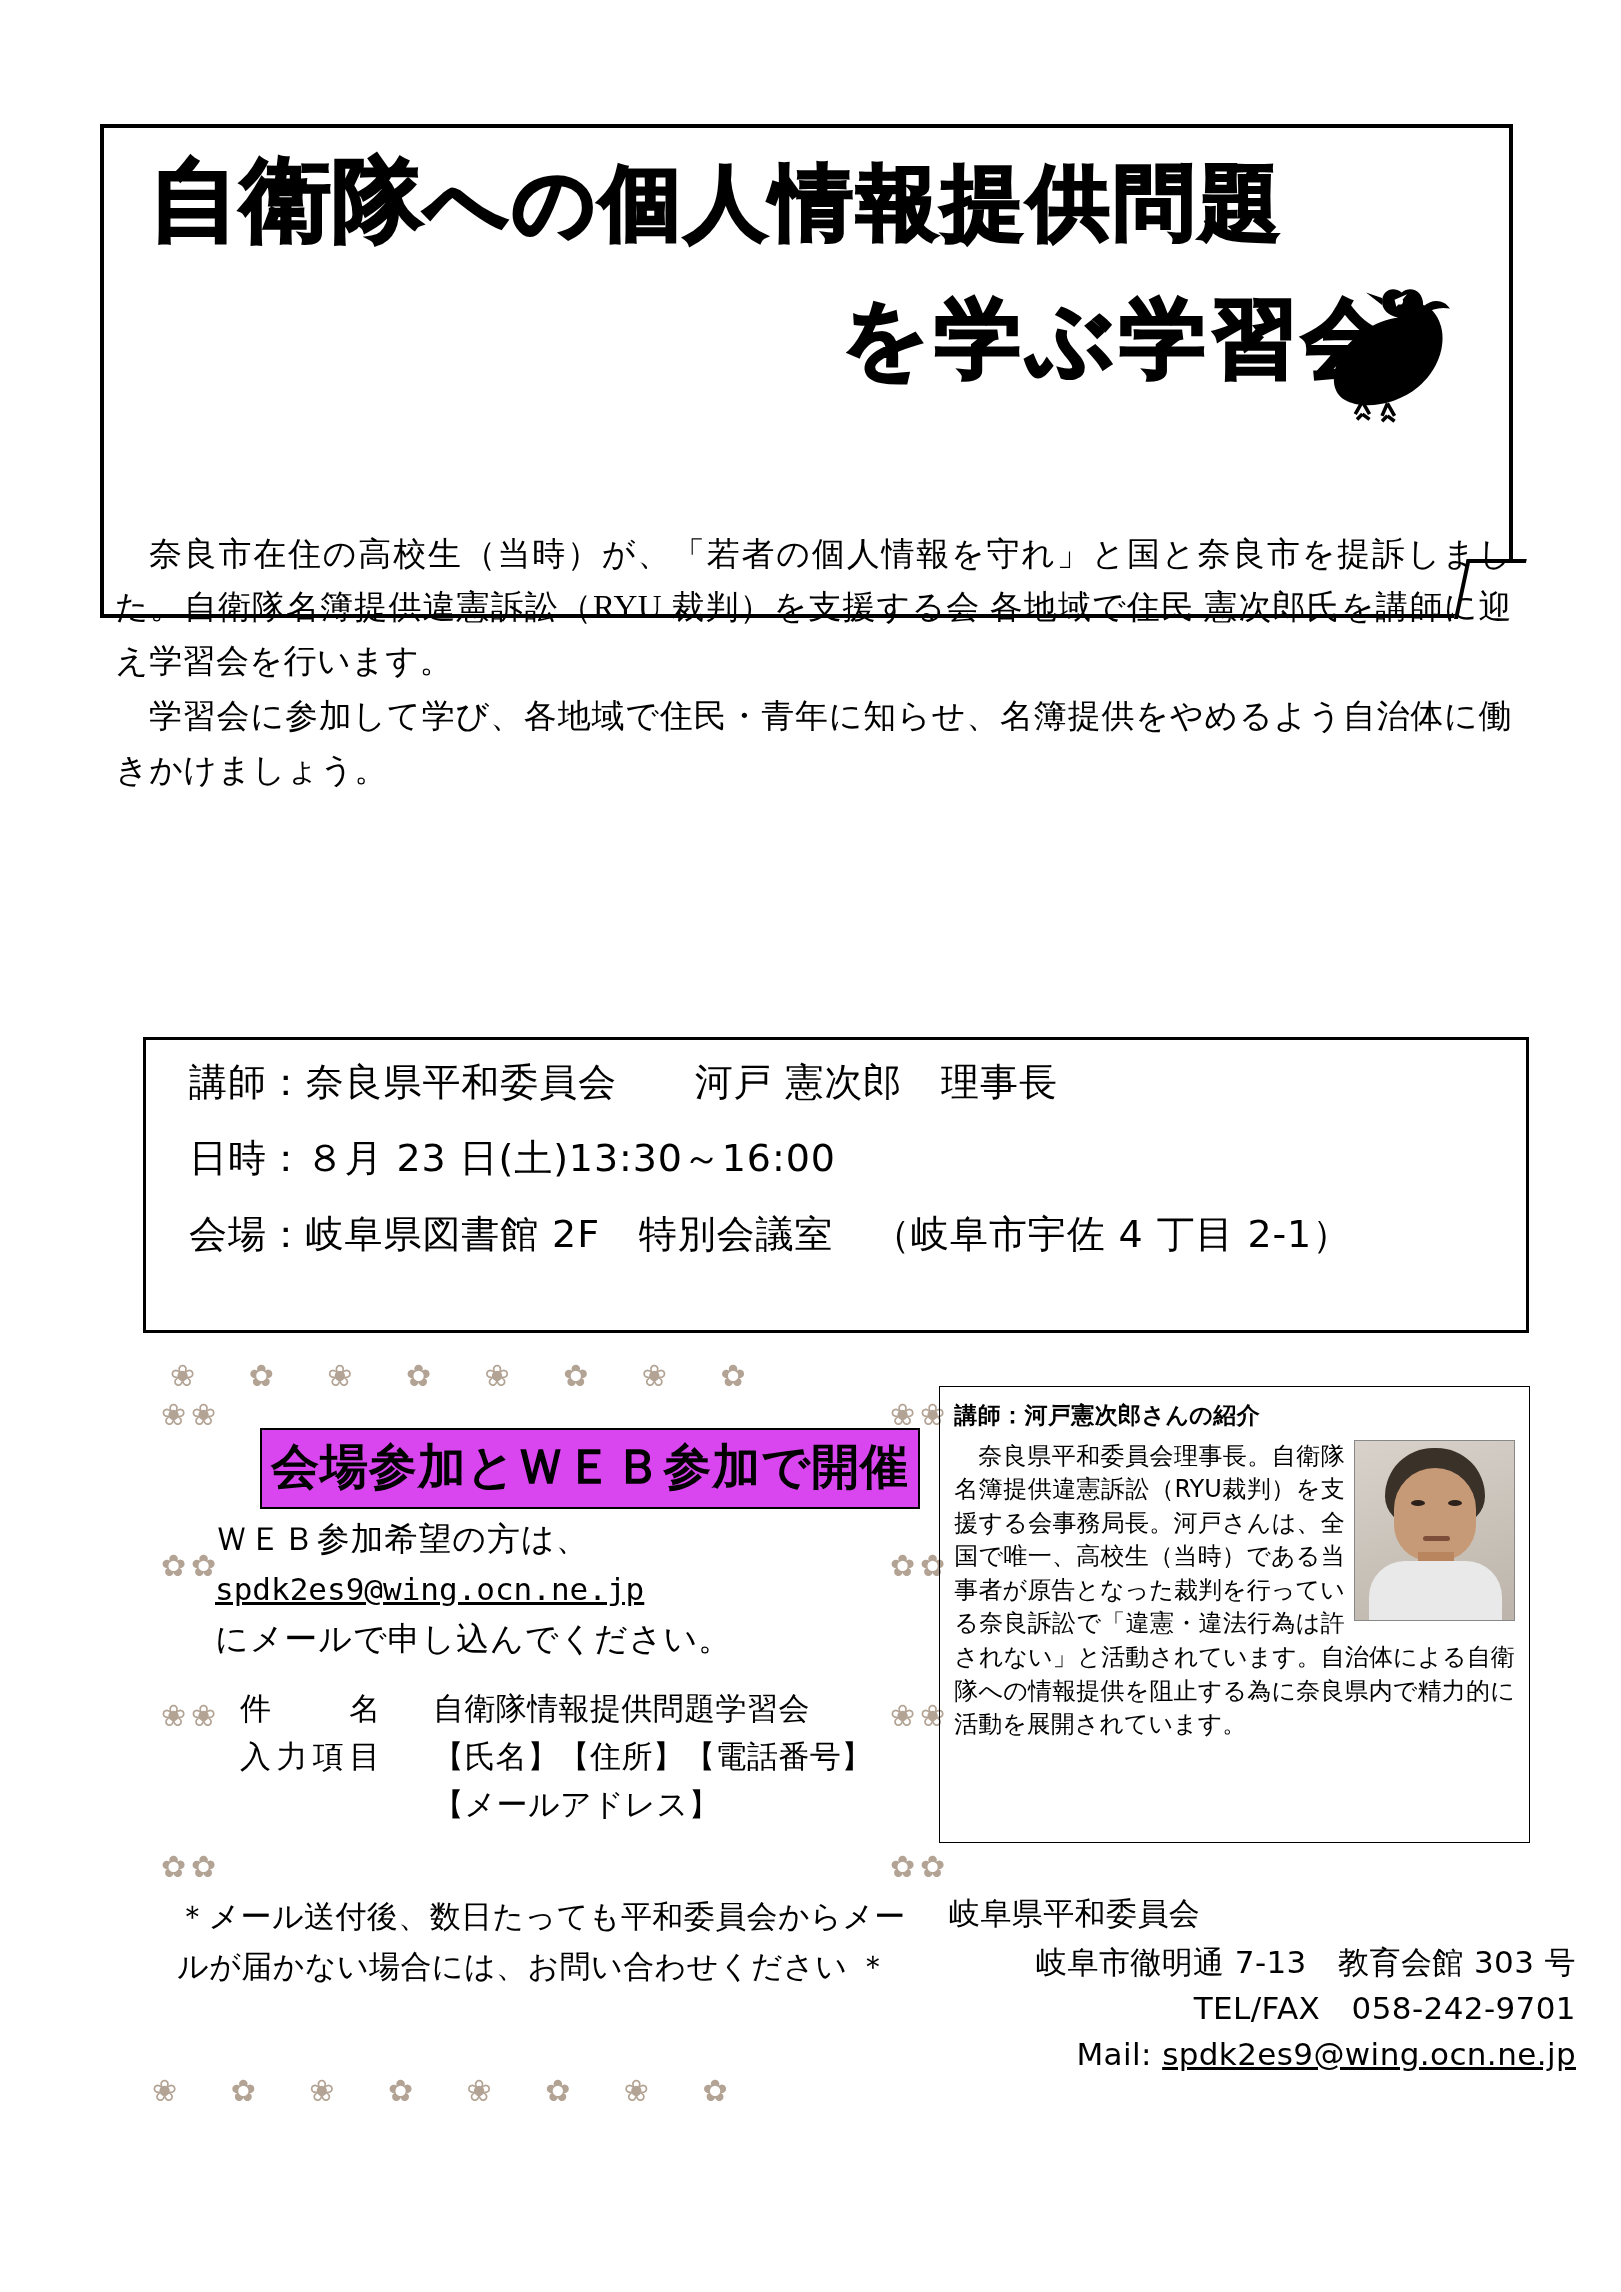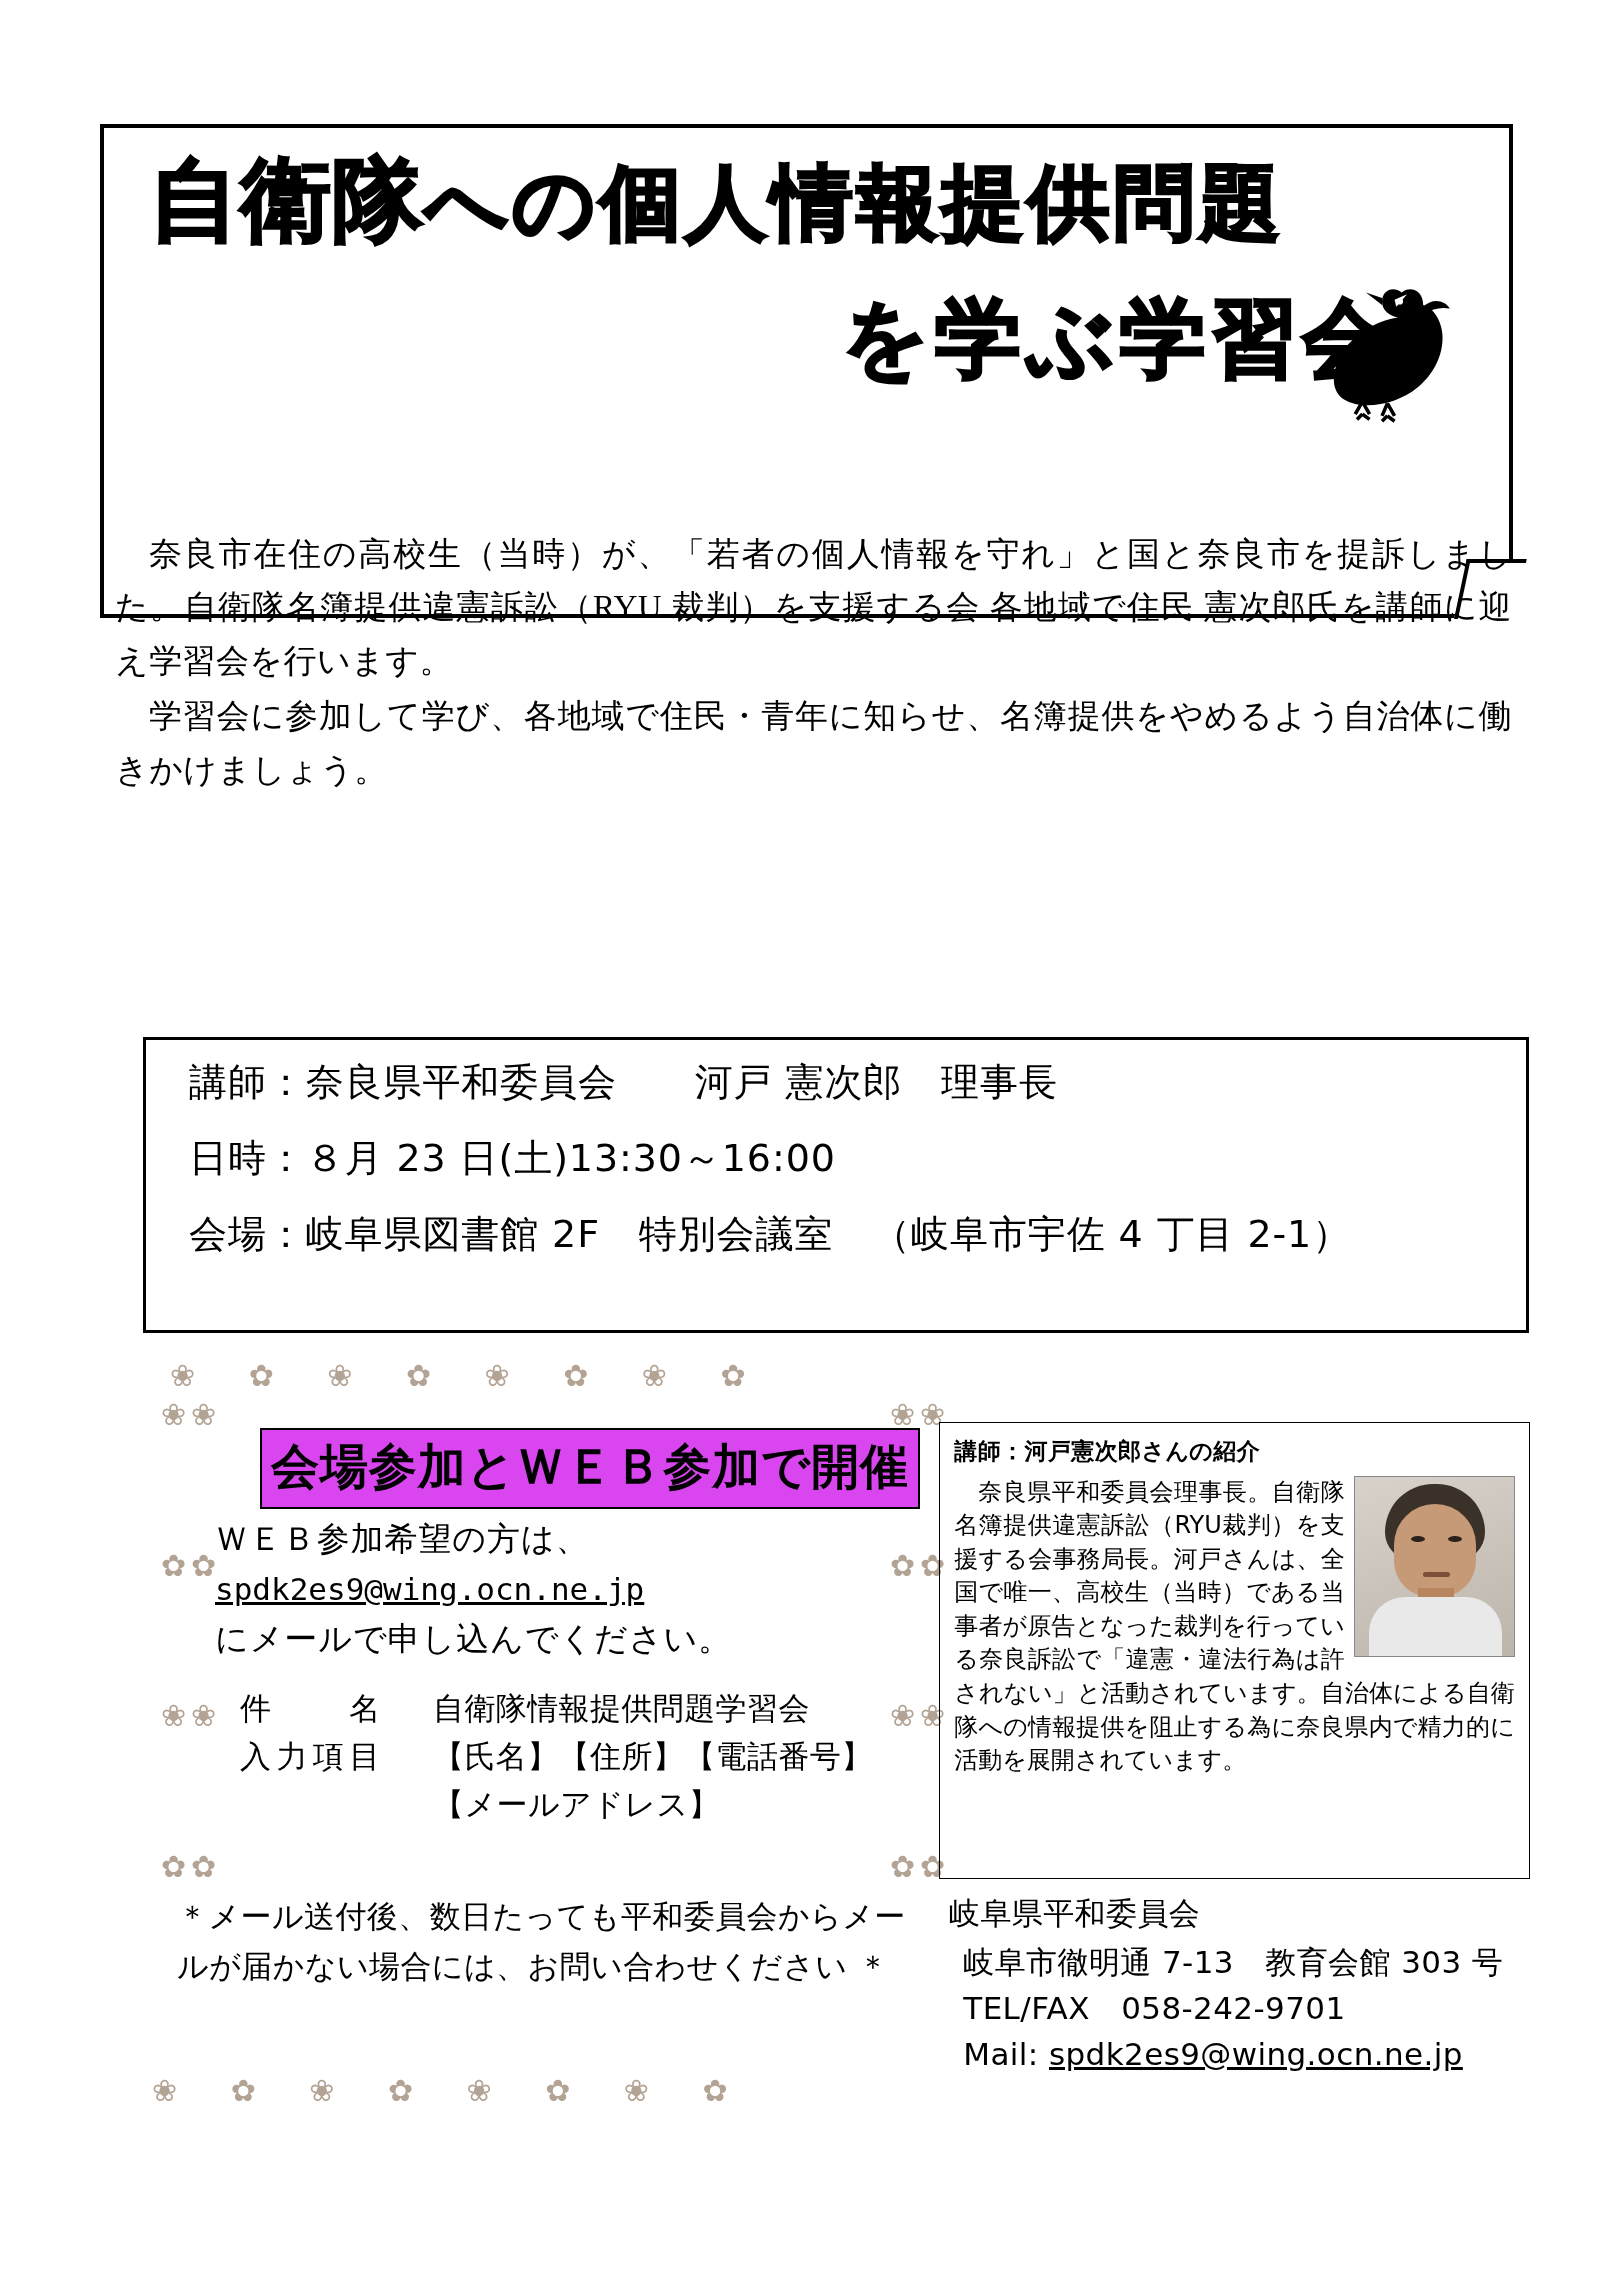--- a/index.html
+++ b/index.html
@@ -202,21 +202,20 @@
   .profile-box {
     position: absolute;
     left: 939px;
     top: 1386px;
     width: 591px;
     height: 457px;
     border: 1.8px solid #000;
     box-sizing: border-box;
     padding: 12.5px 14.3px;
     font-family: "DejaVu Sans", "Liberation Sans", sans-serif;
-    margin-top: 36px;
   }
   .profile-title {
     font-size: 23px;
     font-weight: 700;
     letter-spacing: 0.4px;
     margin-bottom: 9px;
   }
   .profile-body {
     font-size: 24px;
     line-height: 1.40;
@@ -248,21 +247,21 @@
     position: absolute;
     left: 949px;
     top: 1891px;
     width: 627px;
     font-family: "DejaVu Sans", "Liberation Sans", sans-serif;
     font-size: 31px;
     line-height: 1.48;
     letter-spacing: 0.4px;
   }
   .contact .org { margin-bottom: 3.6px; }
-  .contact .ind { padding-left: 14.3px; }
+  .contact .ind { padding-left: 14.3px; text-align: right; }
   .contact a, .contact .link {
     text-decoration: underline;
     color: #000;
   }
 </style>
 </head>
 <body>
 
 <div class="page">
 

